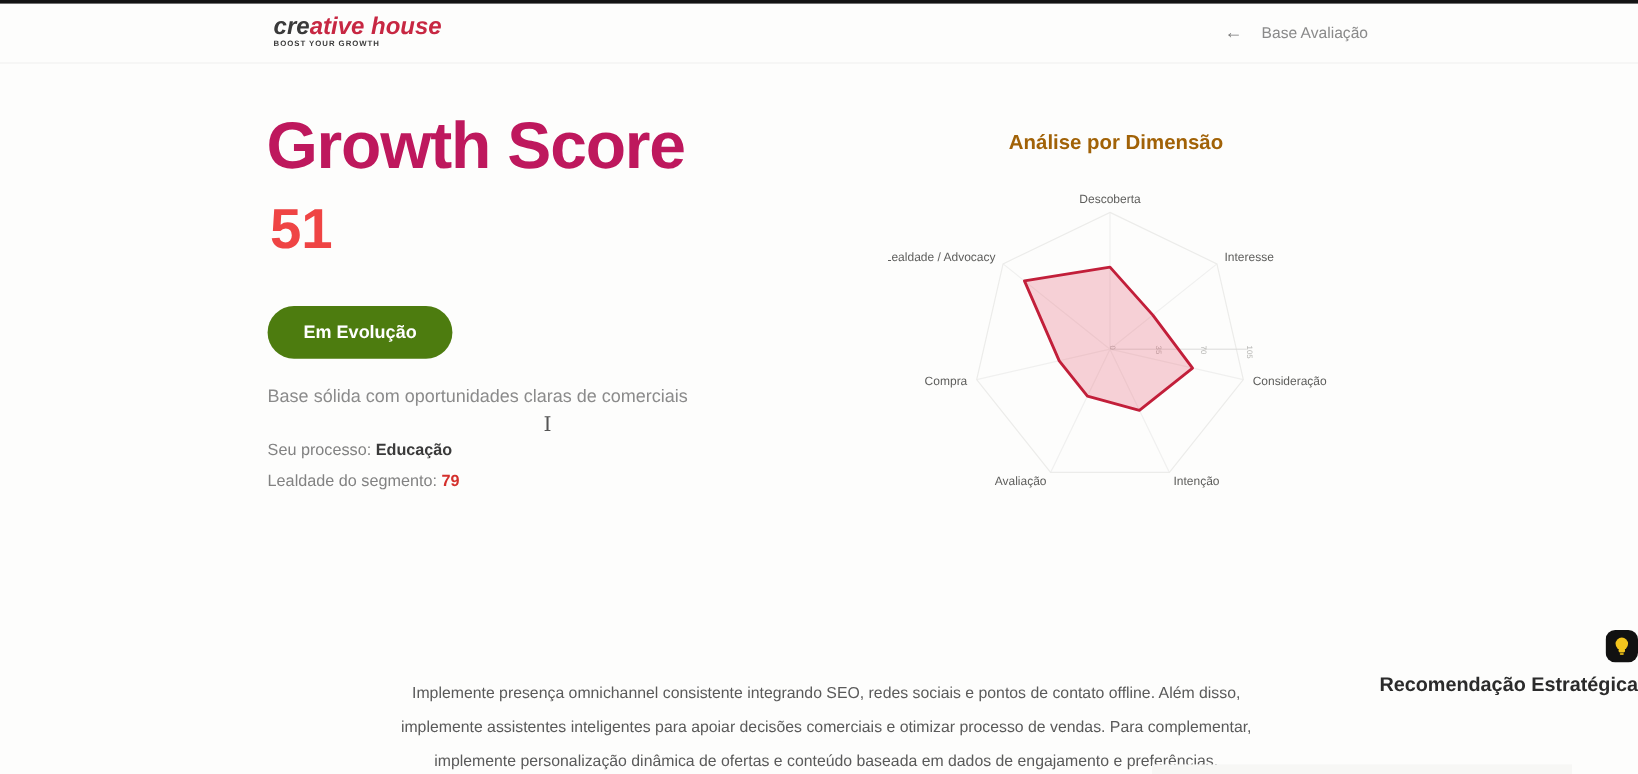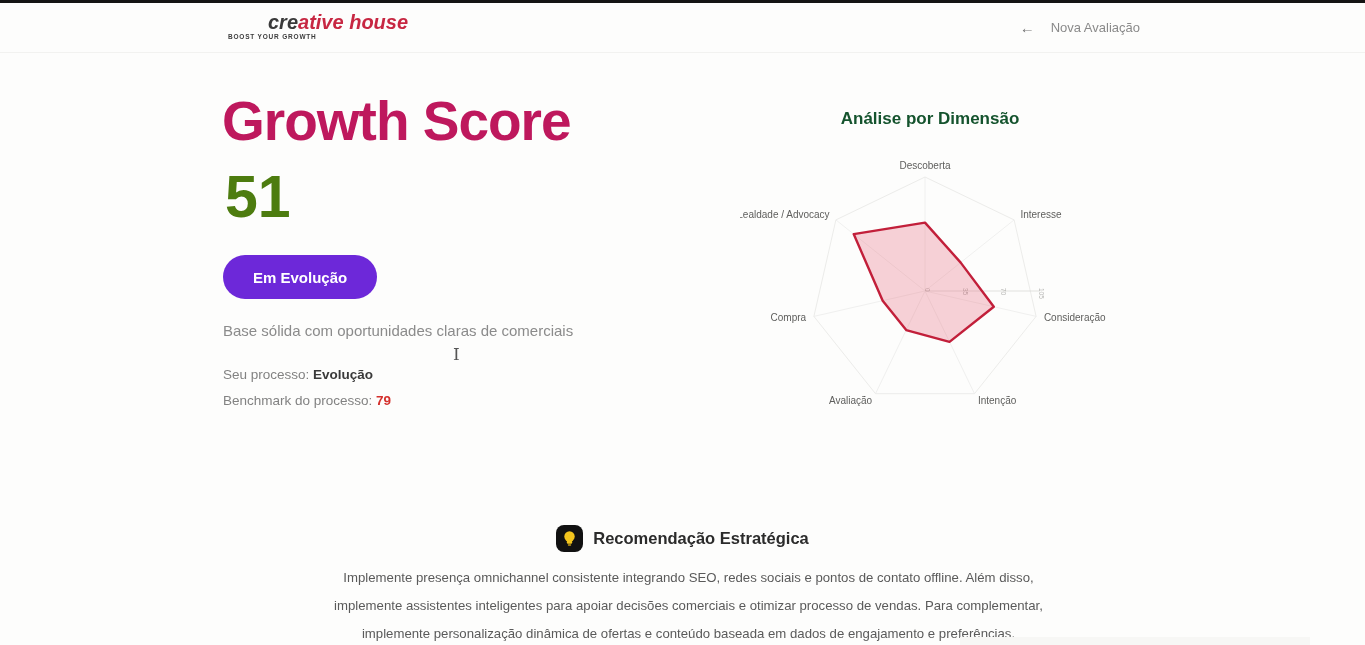--- a/index.html
+++ b/index.html
@@ -8,78 +8,78 @@
     font-family:"Liberation Sans", sans-serif;
     background:#fdfdfc;
     color:#2b2b2b;
     position:relative;
     border-top:3px solid #141414;
   }
 
   
   .header { position:absolute; top:0; left:0; width:100%; height:50px; border-bottom:1px solid #f2f2f0; }
   .logo { position:absolute; left:228px; top:9px; line-height:1; }
-  .logo-text { font-style:italic; font-weight:bold; font-size:20px; letter-spacing:0px;margin-left:40px; }
+  .logo-text { font-style:italic; font-weight:bold; font-size:20px; letter-spacing:0px; }
   .logo-dark { color:#3a3a3a; }
   .logo-red { color:#c72742; }
   .logo-tagline { font-size:6.5px; font-weight:bold; color:#3c3c3c; letter-spacing:0.8px; margin-top:2px; }
   .nav-back { position:absolute; right:225px; top:16px; display:flex; align-items:center; gap:16px; color:#8a8a8a; font-size:13px; cursor:pointer; }
   .nav-back .arrow { font-size:15px; color:#777; }
 
   
   .score-title { position:absolute; left:222px; top:86px; font-size:55px; font-weight:bold; letter-spacing:-1px; color:#be185d; }
-  .score-value { position:absolute; left:225px; top:160px; font-size:59px; font-weight:bold; color:#4d7c0f; }
+  .score-value { position:absolute; left:225px; top:160px; font-size:47px; font-weight:bold; color:#ef4444; }
   .status-badge { position:absolute; left:223px; top:252px; height:44px; padding:12px 30px; display:inline-flex; align-items:center;
-      background:#6d28d9; color:#ffffff; font-size:15px; font-weight:bold; border-radius:24px; border:none; }
+      background:#4d7c0f; color:#ffffff; font-size:15px; font-weight:bold; border-radius:24px; border:none; }
   .score-desc { position:absolute; left:223px; top:319px; font-size:15px; color:#8b8b8b; }
   .segment-line { position:absolute; left:223px; font-size:13.5px; color:#828282; }
   .segment-line b.dark { color:#3a3a3a; font-weight:bold; }
   .segment-line b.red { color:#d4302c; font-weight:bold; }
   .seg { top:364px; } .bench { top:390px; }
 
   
-  .chart-title { position:absolute; left:740px; top:106px; width:380px; text-align:center; font-size:17px; font-weight:bold; color:#14532d; }
+  .chart-title { position:absolute; left:740px; top:106px; width:380px; text-align:center; font-size:17px; font-weight:bold; color:#a16207; }
   .radar-svg { position:absolute; left:740px; top:145px; width:380px; height:270px; }
   .radar-svg .axis-line { stroke:#f0f0ef; stroke-width:1; }
   .radar-svg .ring { fill:none; stroke:#ececea; stroke-width:1; }
   .radar-svg .raxis { stroke:#d9d9d7; stroke-width:0.8; }
   .radar-svg .tick { font-family:"Liberation Sans",sans-serif; font-size:6.5px; fill:#b3b3b0; }
   .radar-svg .cat-label { font-family:"Liberation Sans",sans-serif; font-size:10px; fill:#5e5e5c; }
 
   
-  .reco-head { position:absolute; top:522px; left:0; width:100%; display:flex; justify-content:center; align-items:center; gap:10px; }
+  .reco-head { position:absolute; top:522px; left:0; width:100%; display:flex; justify-content:center; align-items:flex-end; gap:10px;flex-direction:column; }
   .reco-icon { width:27px; height:27px; }
   .reco-title { font-size:16.5px; font-weight:bold; color:#2b2b2b; }
   .reco-body { position:absolute; top:561px; left:50%; transform:translateX(6px) translateX(-50%); width:710px;
       text-align:center; font-size:13.2px; color:#5a5a5a; line-height:28px; }
 
   
   .text-cursor { position:absolute; left:453px; top:341px; font-family:"DejaVu Serif", serif; font-size:17px; color:#555; }
   .bottom-strip { position:absolute; bottom:0; left:960px; width:350px; height:8px; background:#f7f7f5; }
 </style>
 </head>
 <body>
 
 <div class="header">
   <div class="logo">
     <div class="logo-text"><span class="logo-dark">cre</span><span class="logo-red">ative house</span></div>
     <div class="logo-tagline">BOOST YOUR GROWTH</div>
   </div>
   <div class="nav-back">
     <span class="arrow">←</span>
-    <span>Nova Avaliação</span>
+    <span>Base Avaliação</span>
   </div>
 </div>
 
 <h1 class="score-title">Growth Score</h1>
 <div class="score-value">51</div>
 <span class="status-badge">Em Evolução</span>
 <div class="score-desc">Base sólida com oportunidades claras de comerciais</div>
-<div class="segment-line seg"><span>Seu processo: </span><b class="dark">Evolução</b></div>
-<div class="segment-line bench"><span>Benchmark do processo: </span><b class="red">79</b></div>
+<div class="segment-line seg"><span>Seu processo: </span><b class="dark">Educação</b></div>
+<div class="segment-line bench"><span>Lealdade do segmento: </span><b class="red">79</b></div>
 
 <div class="chart-title">Análise por Dimensão</div>
 <svg class="radar-svg" viewBox="0 0 380 270" xmlns="http://www.w3.org/2000/svg">
     <line class="axis-line" x1="185" y1="143" x2="185.0" y2="29.0"></line>
     <line class="axis-line" x1="185" y1="143" x2="274.1" y2="71.9"></line>
     <line class="axis-line" x1="185" y1="143" x2="296.1" y2="168.4"></line>
     <line class="axis-line" x1="185" y1="143" x2="234.5" y2="245.7"></line>
     <line class="axis-line" x1="185" y1="143" x2="135.5" y2="245.7"></line>
     <line class="axis-line" x1="185" y1="143" x2="73.9" y2="168.4"></line>
     <line class="axis-line" x1="185" y1="143" x2="95.9" y2="71.9"></line>

